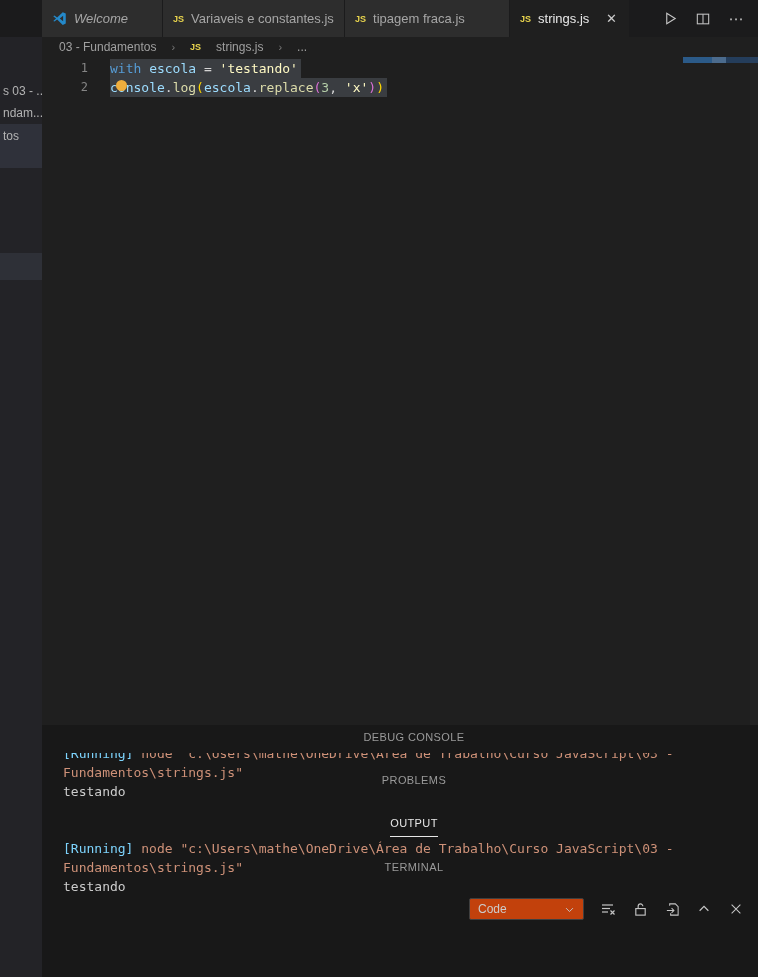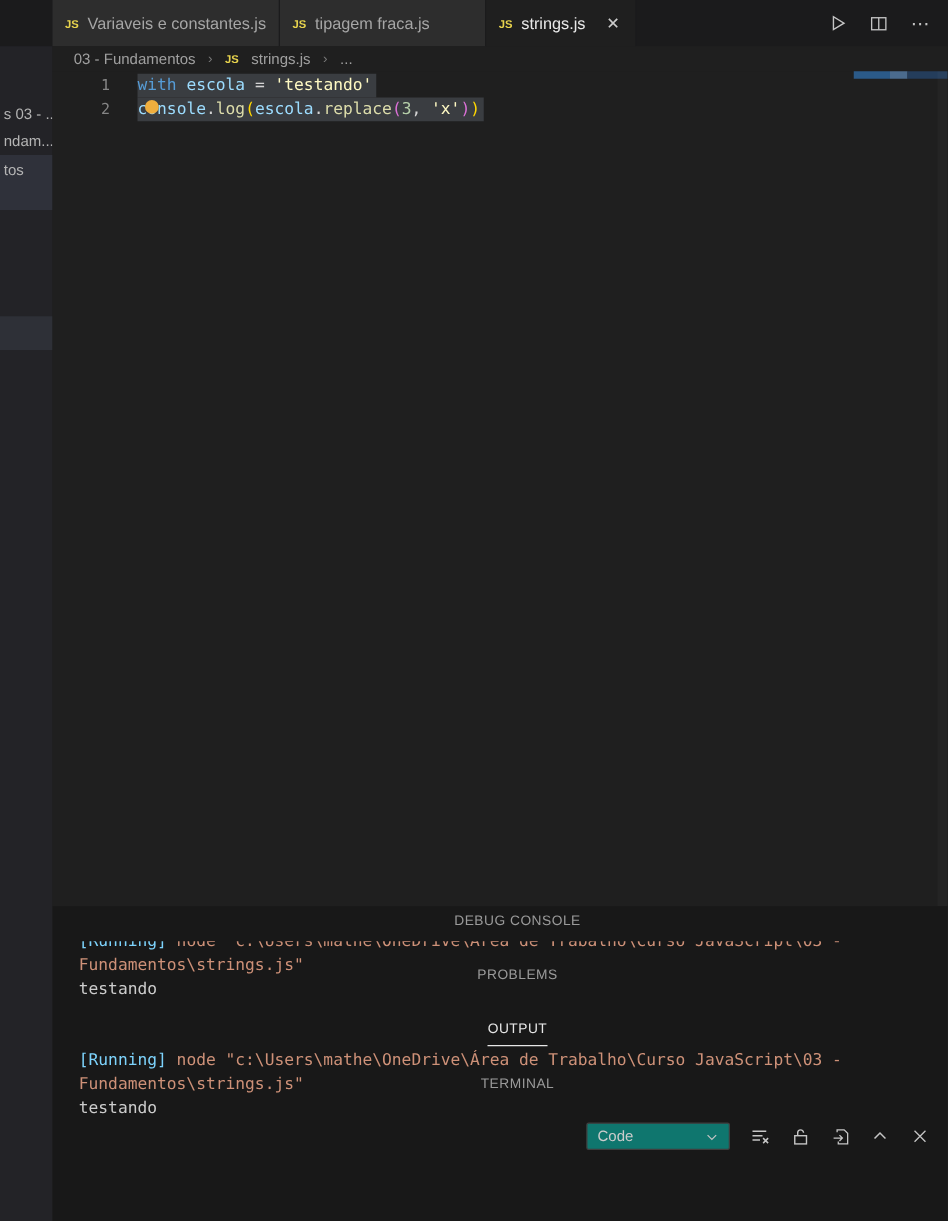--- a/index.html
+++ b/index.html
@@ -32,21 +32,21 @@
   .tab.t2 { width:182px; }
   .tab.t3 { width:165px; }
   .tab.t4 { width:120px; }
   .js-badge { font-size:9px; font-weight:bold; color:#e8d44d; letter-spacing:0; }
   .tab .close { margin-left:auto; font-size:13px; color:#cccccc; padding:0 2px; }
   .tab-actions { margin-left:auto; display:flex; align-items:center; gap:15px; padding-right:13px; color:#c5c5c5; }
   .tab-actions .act { width:18px; height:18px; display:flex; align-items:center; justify-content:center; font-size:15px; }
 
   
   #breadcrumb { position:absolute; left:42px; top:37px; width:716px; height:20px; background:#1f1f1f;
-                display:flex; align-items:center; gap:10px; padding-left:17px; font-size:12px; color:#a0a0a0; }
+                display:flex; align-items:center; gap:15px; padding-left:17px; font-size:12px; color:#a0a0a0; }
   #breadcrumb .sep { color:#7a7a7a; font-size:11px; }
 
   
   #editor { position:absolute; left:42px; top:57px; width:716px; height:668px; background:#1f1f1f; }
   .code-line { height:19px; line-height:19px; display:flex; font-size:13px; }
   .gutter { width:46px; text-align:right; color:#858585; font-size:12px; flex:none; }
   .code-content { margin-left:22px; white-space:pre; }
   .sel { background:#3a3d41; padding-right:3px; }
   .tok-kw{color:#569cd6} .tok-ident{color:#9cdcfe} .tok-op{color:#d4d4d4}
   .tok-str{color:#fef9c3} .tok-fn{color:#dcdcaa} .tok-num{color:#b5cea8}
@@ -58,21 +58,21 @@
   #minimap-bar .s1{width:29px; background:#2b5a88;} #minimap-bar .s2{width:14px; background:#4b6b8d;}
   #minimap-bar .s3{width:32px; background:#243d5b;}
   #editor-scrollbar { position:absolute; right:0; top:0; width:8px; height:100%; background:rgba(255,255,255,0.025); }
 
   
   #panel { position:absolute; left:42px; top:725px; width:716px; height:252px; background:#181818; }
   #panel-header { height:28px; display:flex; align-items:center; padding-left:28px; gap:18px;flex-direction:column; }
   .ptab { font-size:11px; letter-spacing:.4px; color:#9a9a9a; height:27px; line-height:25px; cursor:pointer; }
   .ptab.active { color:#e7e7e7; border-bottom:1px solid #e7e7e7; }
   .panel-controls { margin-left:auto; display:flex; align-items:center; gap:16px; padding-right:14px; }
-  .dropdown { width:115px; height:22px; background:#0f766e; border:1px solid #3f3f3f; border-radius:2px;
+  .dropdown { width:115px; height:22px; background:#c2410c; border:1px solid #3f3f3f; border-radius:2px;
               display:flex; align-items:center; font-size:12px; color:#cccccc; padding:0 8px; }
   .dropdown .chev { margin-left:auto; color:#c5c5c5; }
   .picon { width:16px; height:16px; color:#c5c5c5; display:flex; align-items:center; justify-content:center; font-size:14px; }
   #output-log { position:absolute; left:0; top:28px; right:0; bottom:0; overflow:hidden;
                 padding-left:21px; font-size:13px; line-height:19px; }
   .out-line { height:19px; white-space:pre; }
   .out-line:first-child { margin-top:-9px; }
   .seg-blue{color:#7dd3fc} .seg-salmon{color:#ce9178} .seg-plain{color:#cccccc}
   .seg-purple{color:#b180d7} .seg-time{color:#b5cea8}
 
@@ -84,20 +84,28 @@
 <div id="sidebar-strip">
   <div class="corner"></div>
   <div class="side-band b1"></div>
   <div class="side-band b2"></div>
   <div class="side-row r1">s 03 - ...</div>
   <div class="side-row r2">ndam...</div>
   <div class="side-row r3">tos</div>
 </div>
 
 <div id="tabbar">
+  <div class="tab welcome">
+    <span>
+      <svg width="15" height="15" viewBox="0 0 24 24">
+          <path fill="#2489ca" d="M17.2 1.8 8.2 10.5 3.9 7.2 2 8.2l4.5 3.8L2 15.8l1.9 1 4.3-3.3 9 8.7 4.8-2.3V4.1L17.2 1.8zm.6 5.7v9l-5.4-4.5 5.4-4.5z"></path>
+        </svg>
+    </span>
+    <span>Welcome</span>
+  </div>
   <div class="tab t2">
     <span class="js-badge">JS</span>
     <span>Variaveis e constantes.js</span>
   </div>
   <div class="tab t3">
     <span class="js-badge">JS</span>
     <span>tipagem fraca.js</span>
   </div>
   <div class="tab t4 active">
     <span class="js-badge">JS</span>

